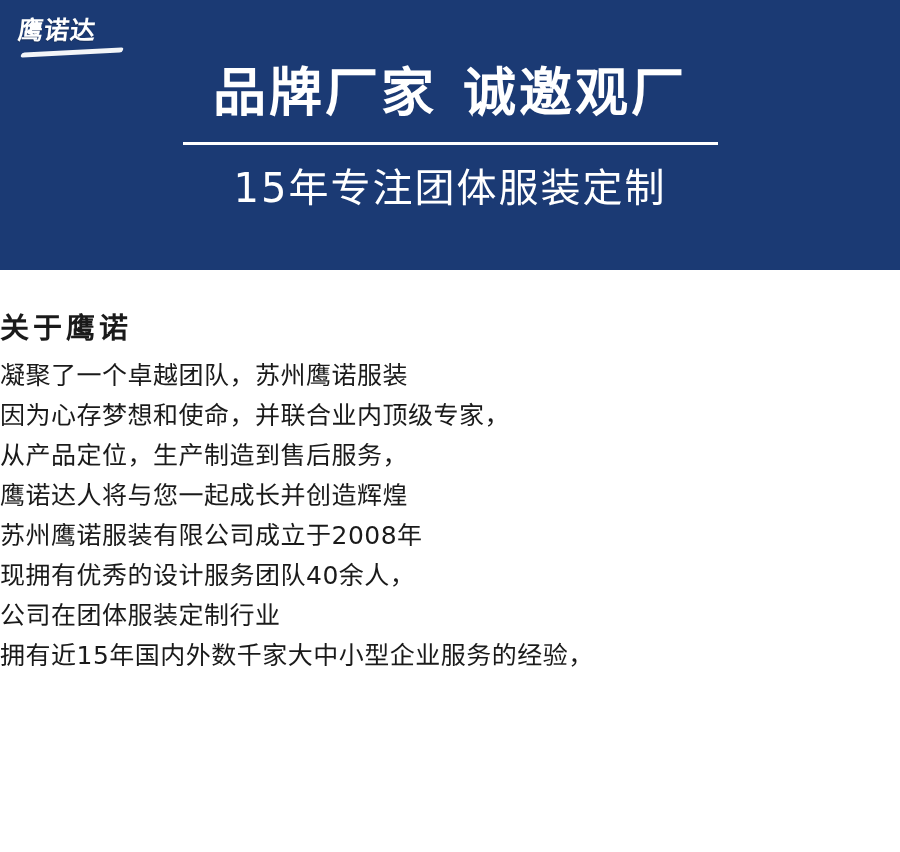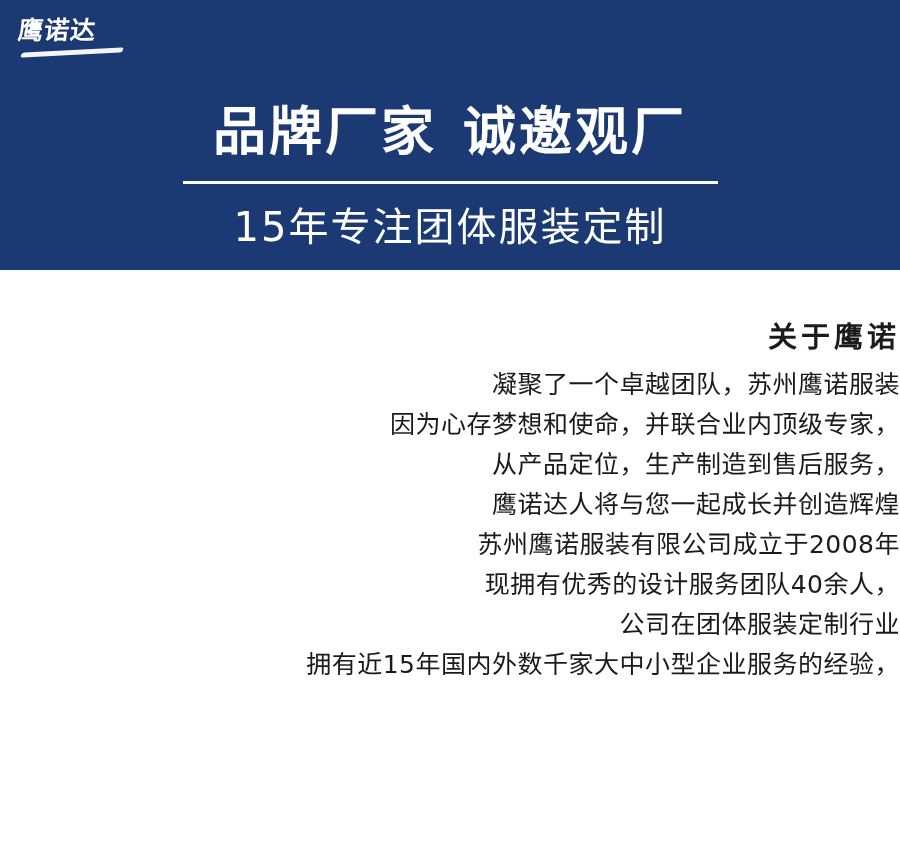--- a/index.html
+++ b/index.html
@@ -70,21 +70,20 @@
     left: 0;
     top: 0;
     width: 900px;
     height: 270px;
     display: flex;
     flex-direction: column;
     align-items: center;
     justify-content: flex-start;
     padding-top: 62px;
     box-sizing: border-box;
-    margin-top: 39px;
   }
 
   .banner-title {
     font-family: "DejaVu Sans", "Liberation Sans", sans-serif;
     font-size: 53px;
     font-weight: bold;
     color: #ffffff;
     letter-spacing: 3px;
     line-height: 62px;
     white-space: nowrap;
@@ -109,24 +108,23 @@
     font-weight: normal;
     color: #ffffff;
     letter-spacing: 2px;
     line-height: 50px;
     white-space: nowrap;
   }
 
   
   .content {
     width: 900px;
-    padding-top: 9px;
+    padding-top: 36px;
     box-sizing: border-box;
-    text-align: right;
-    margin-top: 36px;
+    text-align: left;
   }
 
   .section-heading {
     font-family: "DejaVu Sans", "Liberation Sans", sans-serif;
     font-size: 29px;
     font-weight: bold;
     color: #1a1a1a;
     letter-spacing: 4px;
     line-height: 44px;
     margin-bottom: 6px;

